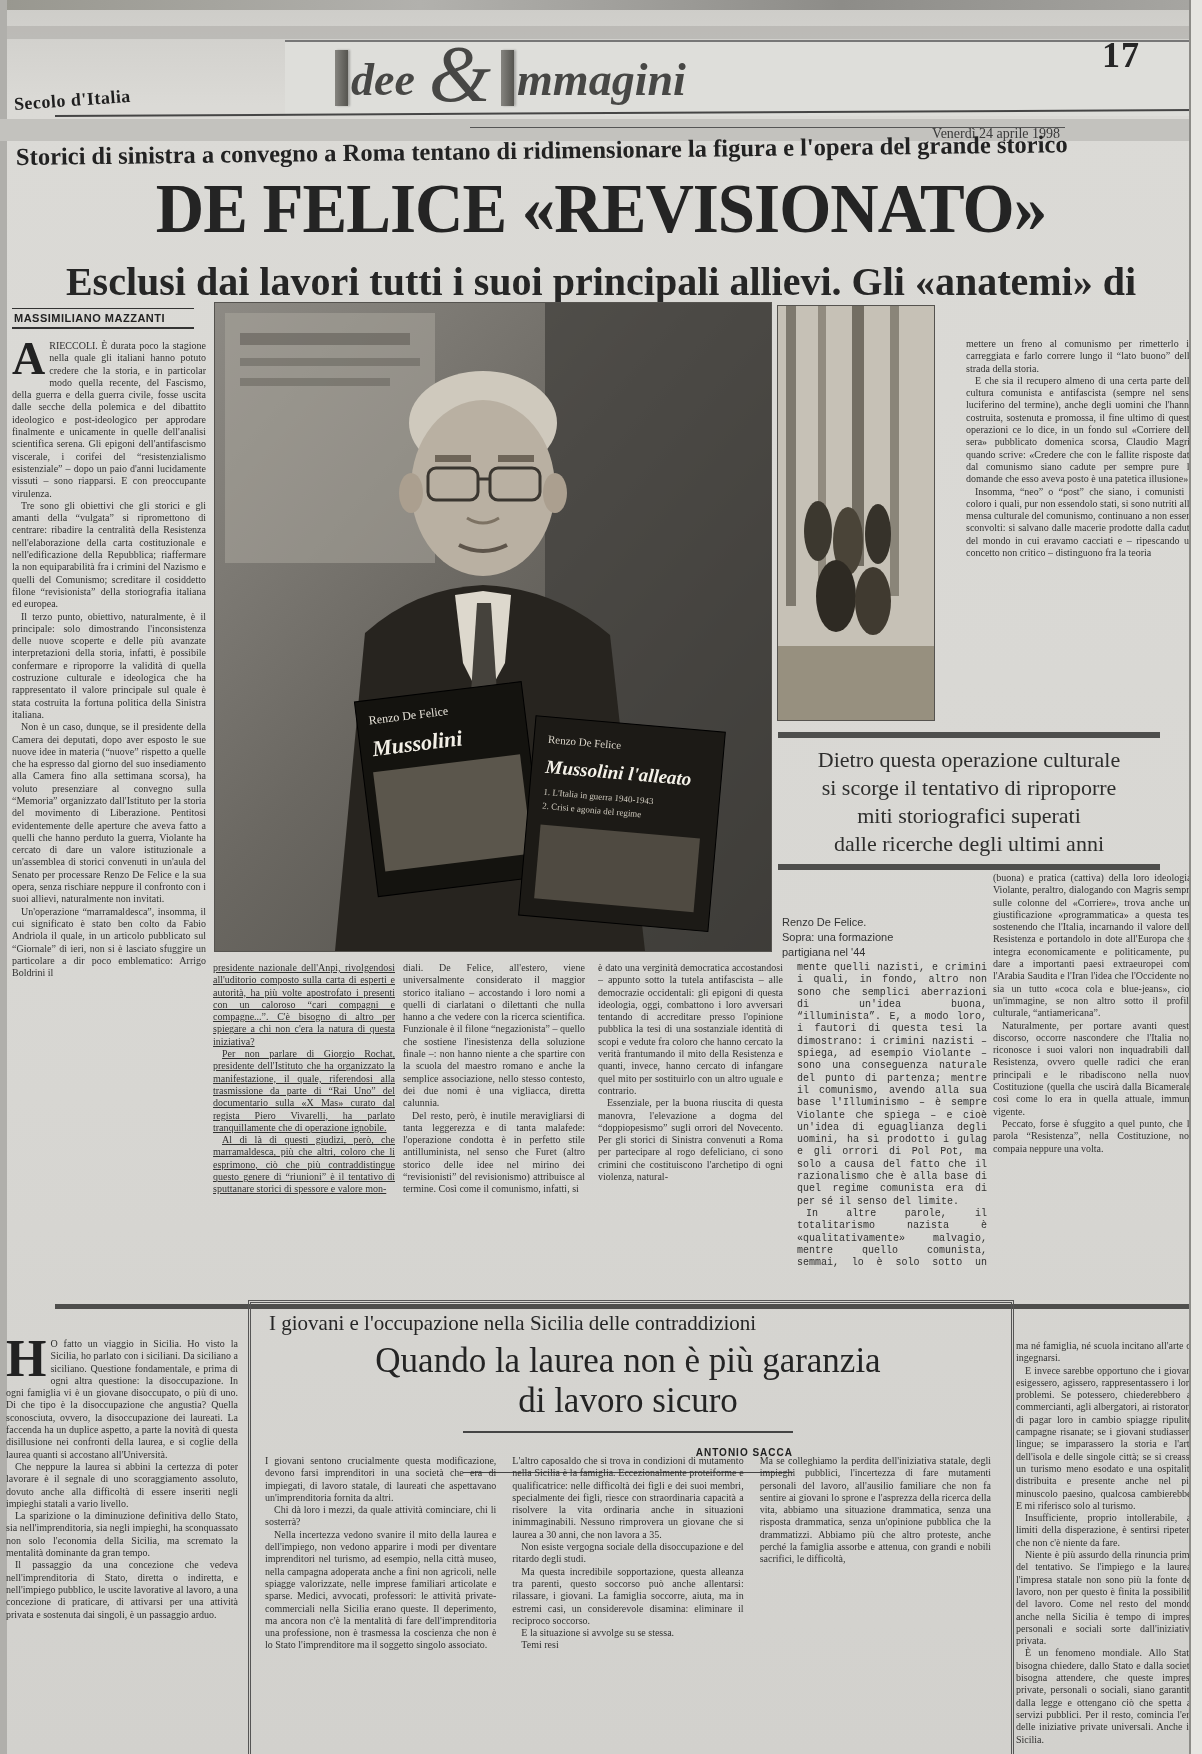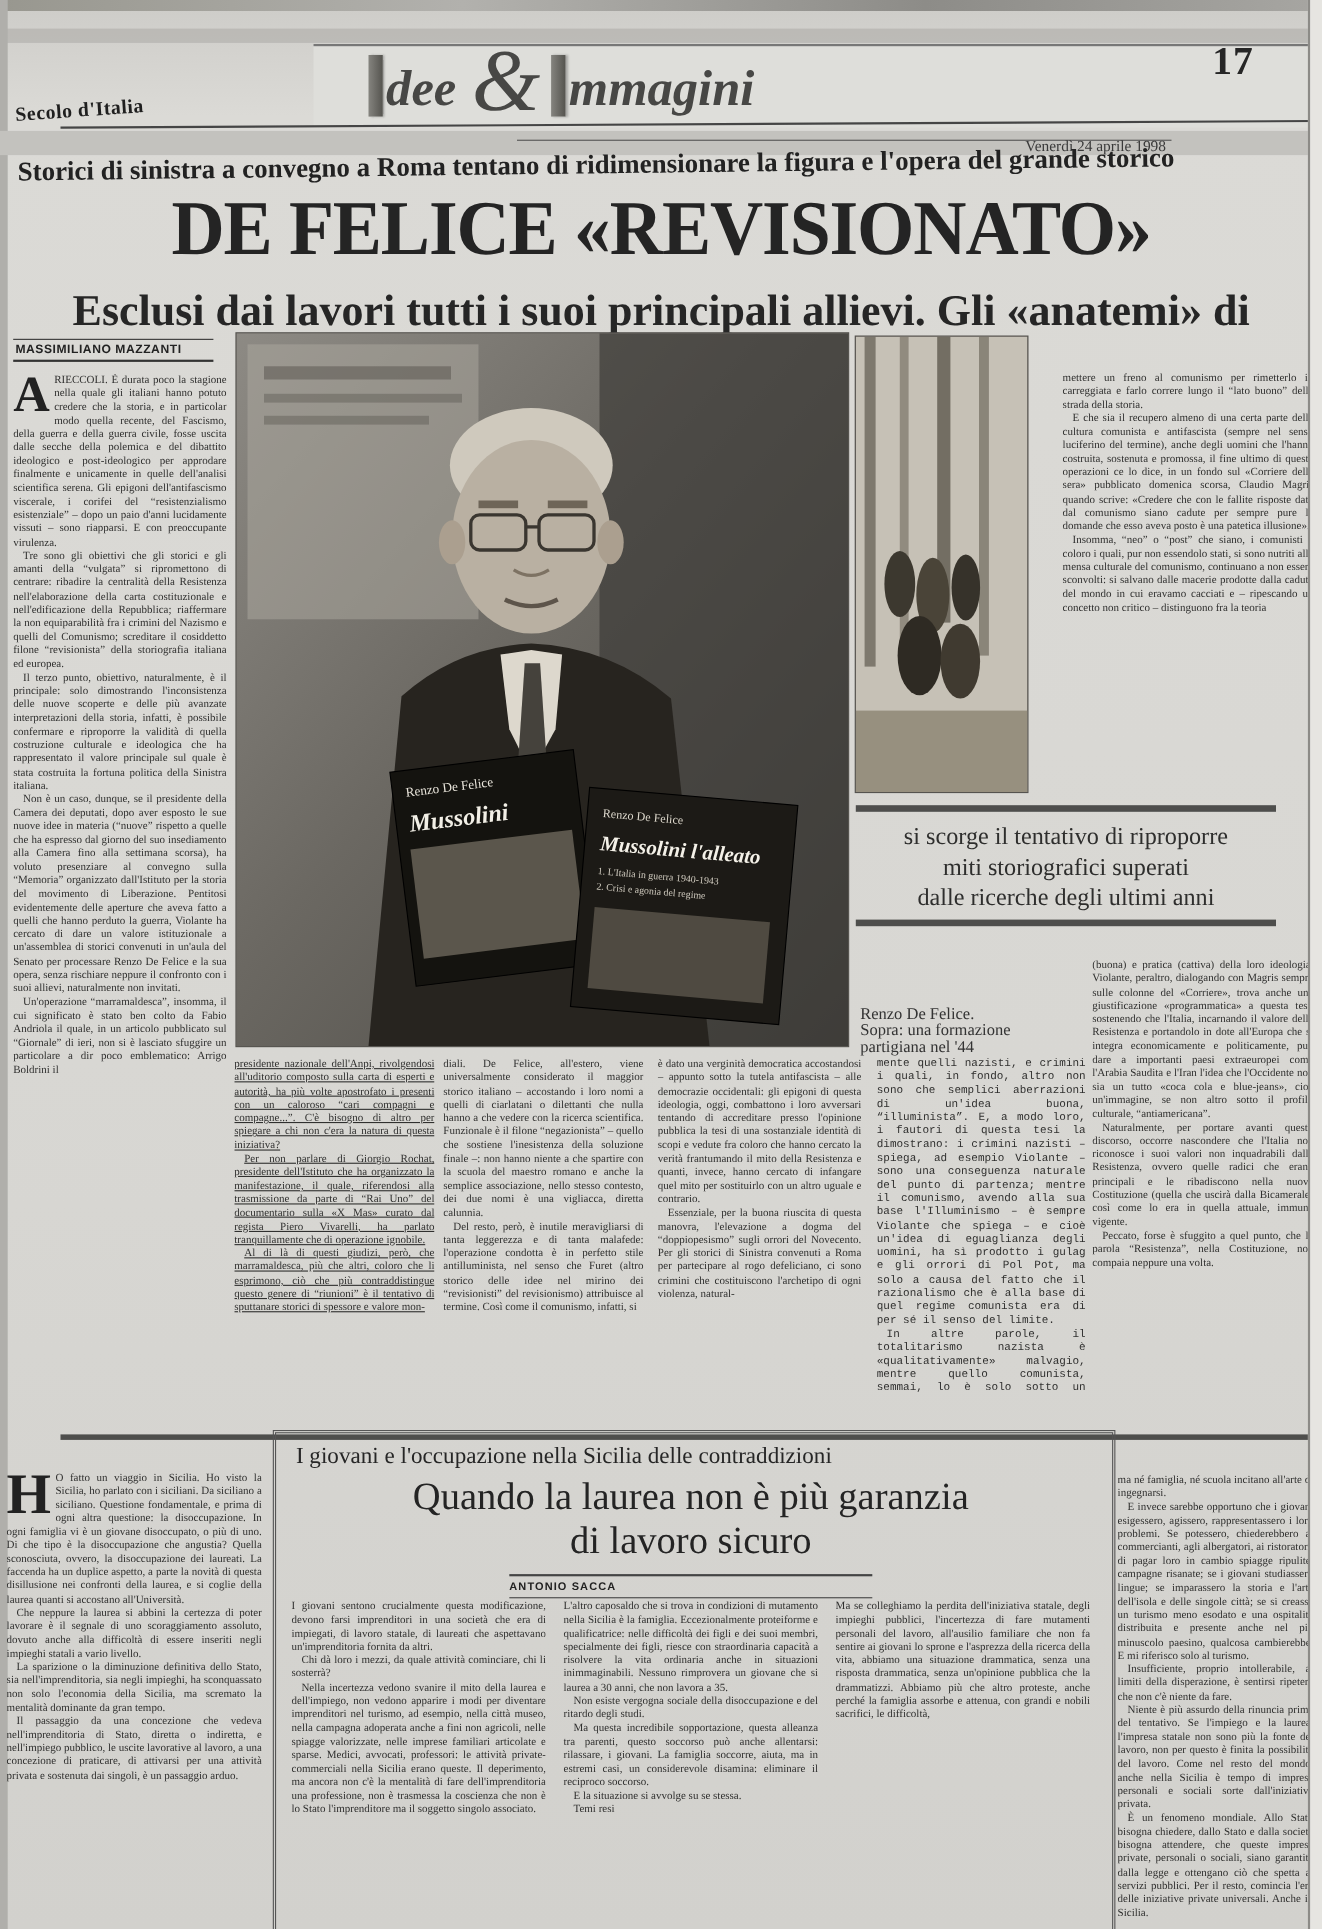--- a/index.html
+++ b/index.html
@@ -35,28 +35,28 @@
   .col p{margin:0;text-indent:9px;}
   .col p:first-child{text-indent:0;}
   .dropcap{float:left;font-size:46px;line-height:37px;font-weight:bold;padding-right:4px;color:#222;}
   .dropcap-big{float:left;font-size:52px;line-height:42px;font-weight:bold;padding-right:4px;color:#222;}
   
   .photo-frame{background:#6e6b66;box-shadow:0 0 0 1px #55534f;}
   
   .pq{left:778px;top:732px;width:382px;}
   .pq-rule{height:6px;background:#4e4e4c;}
   .pq-text{padding:8px 2px 6px 2px;text-align:center;font-size:22px;line-height:28px;color:#2e2e2d;}
-  .caption{left:782px;top:915px;width:185px;font-family:Liberation Serif, serif;font-size:15px;line-height:15px;color:#333;}
+  .caption{left:782px;top:915px;width:185px;font-family:Liberation Sans, sans-serif;font-size:11px;line-height:15px;color:#333;}
   
   .big-rule{left:55px;top:1304px;width:1145px;height:5px;background:#4e4e4c;}
   .sic-box{left:248px;top:1300px;width:760px;height:454px;border:3px double #555;background:transparent;}
   .sic-kicker{left:18px;top:8px;width:720px;font-size:21px;color:#262626;}
   .sic-headline{left:0;top:38px;width:754px;text-align:center;font-size:35px;line-height:40px;color:#242424;}
-  .sic-byline{left:212px;top:128px;width:330px;text-align:left;border-top:2px solid #444;border-bottom:1px solid #444;
-              padding:4px 0;font-family:"Liberation Sans",sans-serif;font-size:10px;font-weight:bold;letter-spacing:1px;color:#222;}
+  .sic-byline{left:212px;top:128px;width:330px;text-align:right;border-top:2px solid #444;border-bottom:1px solid #444;
+              padding:14px 0;font-family:"Liberation Sans",sans-serif;font-size:10px;font-weight:bold;letter-spacing:1px;color:#222;}
   .sic-cols{left:14px;top:152px;width:726px;height:292px;display:flex;gap:16px;}
   .sic-cols .col{width:232px;height:292px;}
   svg text{font-family:"Liberation Serif",serif;}
 </style>
 </head>
 <body>
 
 <div class="page">
 
   <div class="abs band-a"></div>
@@ -164,20 +164,21 @@
 
   <div class="abs col" style="left:966px;top:338px;width:228px;height:386px;">
     <p>mettere un freno al comunismo per rimetterlo in carreggiata e farlo correre lungo il “lato buono” della strada della storia.</p>
     <p>E che sia il recupero almeno di una certa parte della cultura comunista e antifascista (sempre nel senso luciferino del termine), anche degli uomini che l'hanno costruita, sostenuta e promossa, il fine ultimo di queste operazioni ce lo dice, in un fondo sul «Corriere della sera» pubblicato domenica scorsa, Claudio Magris quando scrive: «Credere che con le fallite risposte date dal comunismo siano cadute per sempre pure le domande che esso aveva posto è una patetica illusione».</p>
     <p>Insomma, “neo” o “post” che siano, i comunisti e coloro i quali, pur non essendolo stati, si sono nutriti alla mensa culturale del comunismo, continuano a non essere sconvolti: si salvano dalle macerie prodotte dalla caduta del mondo in cui eravamo cacciati e – ripescando un concetto non critico – distinguono fra la teoria</p>
   </div>
 
   <div class="abs pq">
     <div class="pq-rule"></div>
     <div class="pq-text">
+      <div>Dietro questa operazione culturale</div>
       <div>si scorge il tentativo di riproporre</div>
       <div>miti storiografici superati</div>
       <div>dalle ricerche degli ultimi anni</div>
     </div>
     <div class="pq-rule"></div>
   </div>
 
   <div class="abs caption">
     <div>Renzo De Felice.</div>
     <div>Sopra: una formazione</div>

